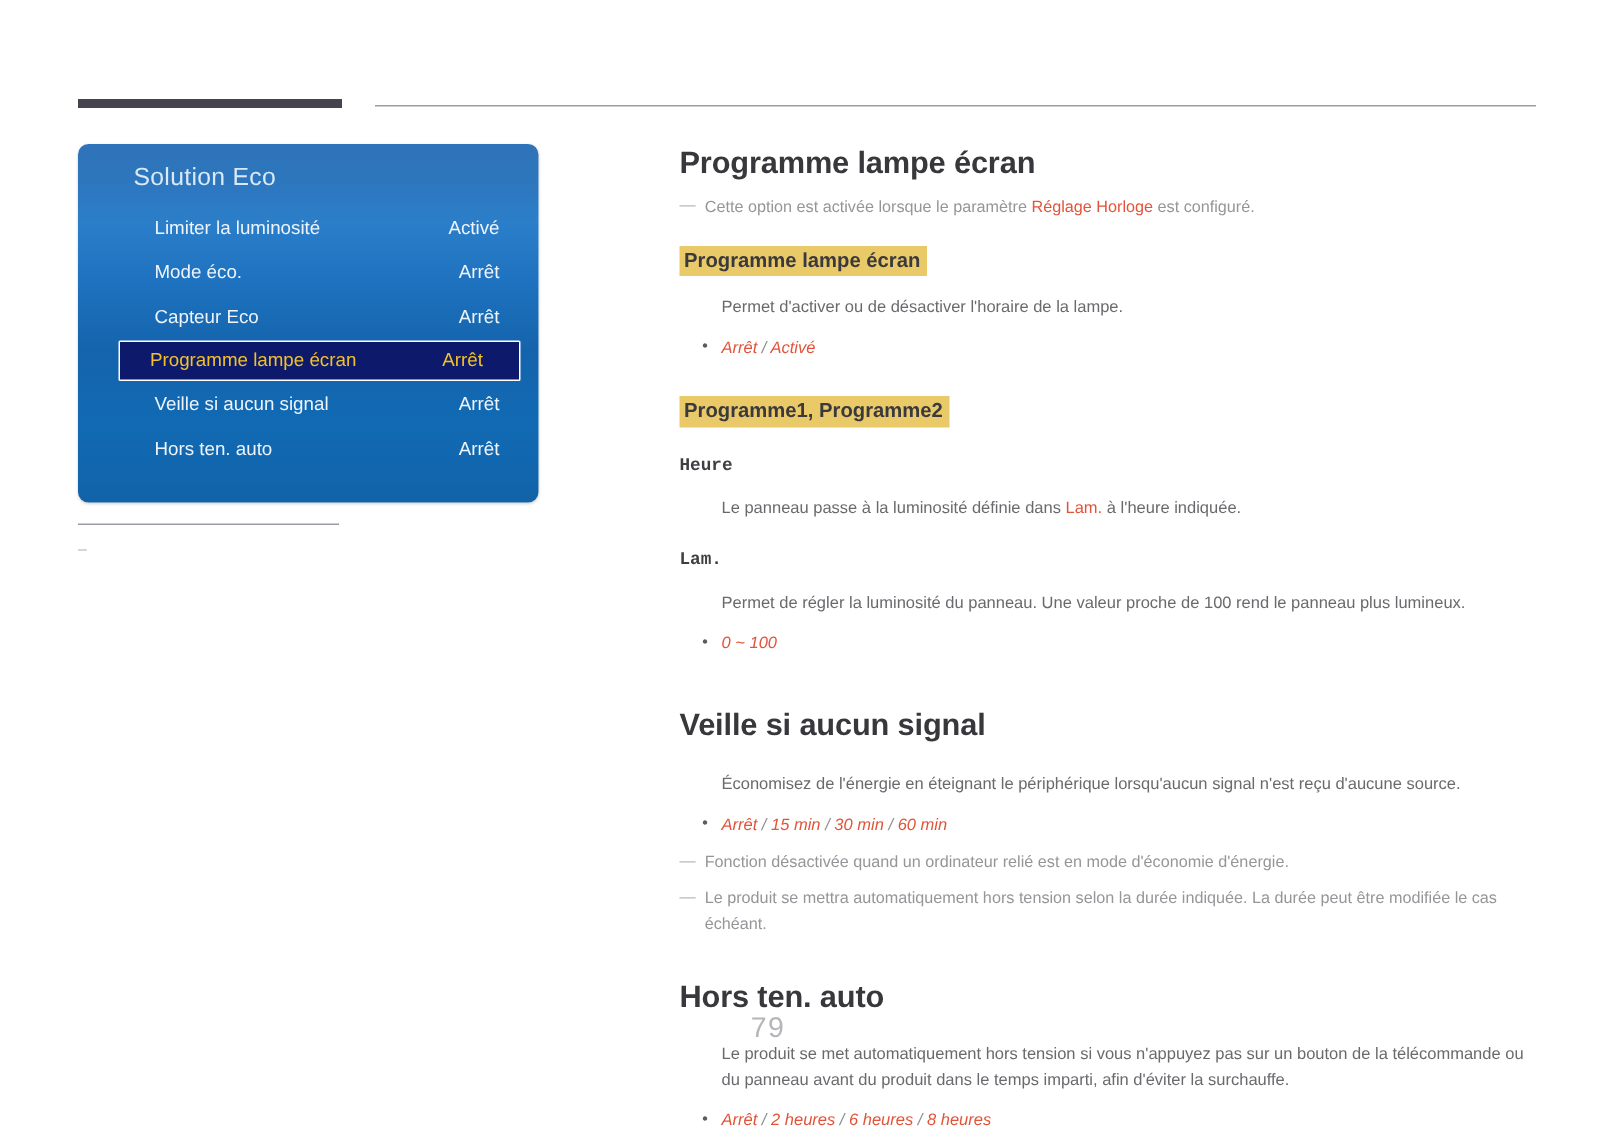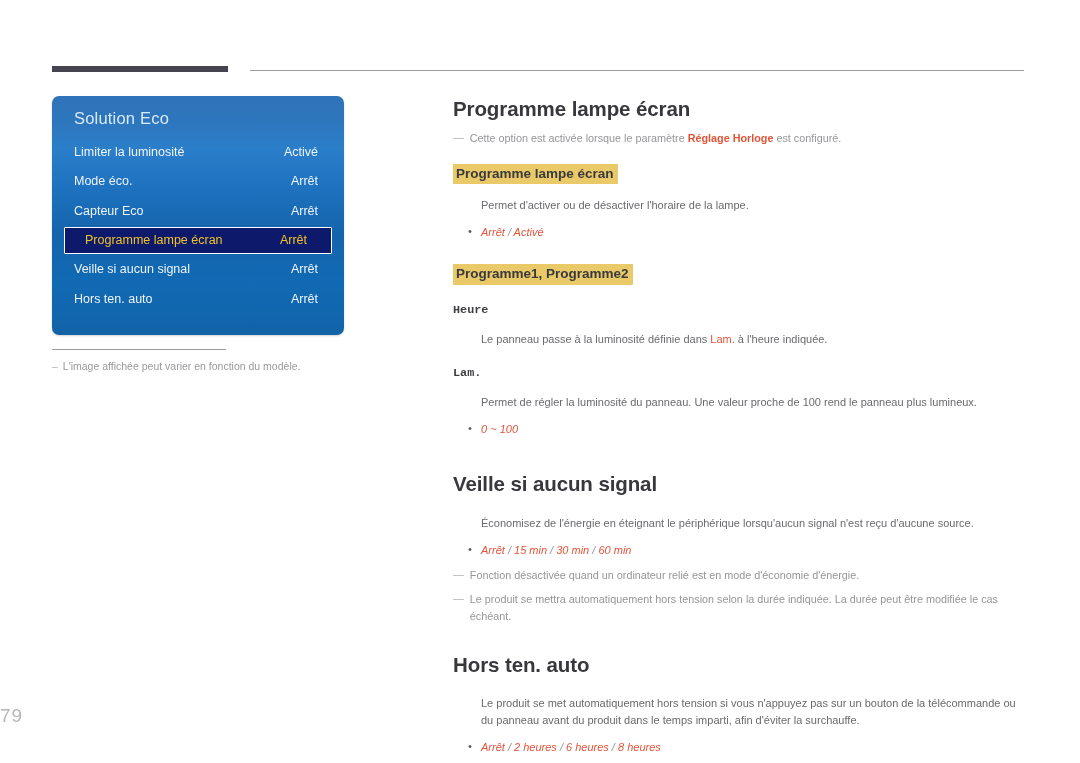--- a/index.html
+++ b/index.html
@@ -56,40 +56,42 @@
         #2d76bd 10%,
         #2b7ec9 22%,
         #1e72bf 38%,
         #1464ac 58%,
         #116ab4 78%,
         #1166ad 92%,
         #1262a6 100%);
     box-shadow: 0 1px 2px rgba(0,0,0,0.18);
     overflow: hidden;
     position: relative;
+    padding-left: 15px;
   }
   .osd-title {
     font-size: 16.5px;
     color: #d9e9f7;
     padding: 13px 0 0 22px;
     letter-spacing: .2px;
     font-weight: 400;
   }
   .osd-list {
     margin-top: 9px;
   }
   .osd-row {
     height: 29.5px;
     display: flex;
     align-items: center;
     justify-content: space-between;
     padding: 0 26px 0 22px;
     box-sizing: border-box;
     font-size: 12.5px;
     color: #eef4fa;
+    margin-left: 14px;
   }
   .osd-row .osd-val {
     color: #eef4fa;
   }
   .osd-row.selected {
     background: #0d1a6b;
     border: 1.6px solid #ffffff;
     border-radius: 1px;
     padding: 0 24px 0 20px;
     height: 27px;
@@ -136,21 +138,21 @@
     font-size: 10.8px;
     color: #96969a;
     line-height: 1.5;
     margin-top: 8px;
   }
   .note .dash {
     color: #b2b2b6;
     flex: 0 0 auto;
     margin-top: -1px;
   }
-  .note b { color: #e2543a; font-weight: 700; }
+  .note b { color: #e2543a; font-weight: 400; }
 
   h2.sub-hl {
     display: inline-block;
     font-size: 13.5px;
     font-weight: 700;
     color: #3a3a3e;
     background: #e9c968;
     padding: 1px 4px 2px 3px;
     margin: 0;
     line-height: 1.3;
@@ -198,23 +200,23 @@
 
   
   .gap-s  { height: 13px; }
   .gap-m  { height: 18px; }
   .gap-xs { height: 6px; }
   .gap-blk{ height: 28px; }
 
   
   .page-num {
     position: absolute;
-    left: 0; top: 705px;
+    left: 0; top: 675px;
     width: 1024px;
-    text-align: left;
+    text-align: center;
     font-size: 19px;
     color: #b6b6ba;
     letter-spacing: 1px;
   }
 </style>
 </head>
 <body>
 
 <div class="header">
   <div class="header-bar-dark"></div>
@@ -255,21 +257,20 @@
         <span>Hors ten. auto</span>
         <span class="osd-val">Arrêt</span>
       </div>
 
     </div>
   </div>
 
   <div class="osd-footnote-rule"></div>
   <div class="osd-footnote">
     <span class="dash">–</span>
-    <span>L'image affichée peut varier en fonction du modèle.</span>
   </div>
 </div>
 
 <div class="content">
 
   
   <h1 class="sec-title">Programme lampe écran</h1>
 
   <div class="note">
     <span class="dash">—</span>

